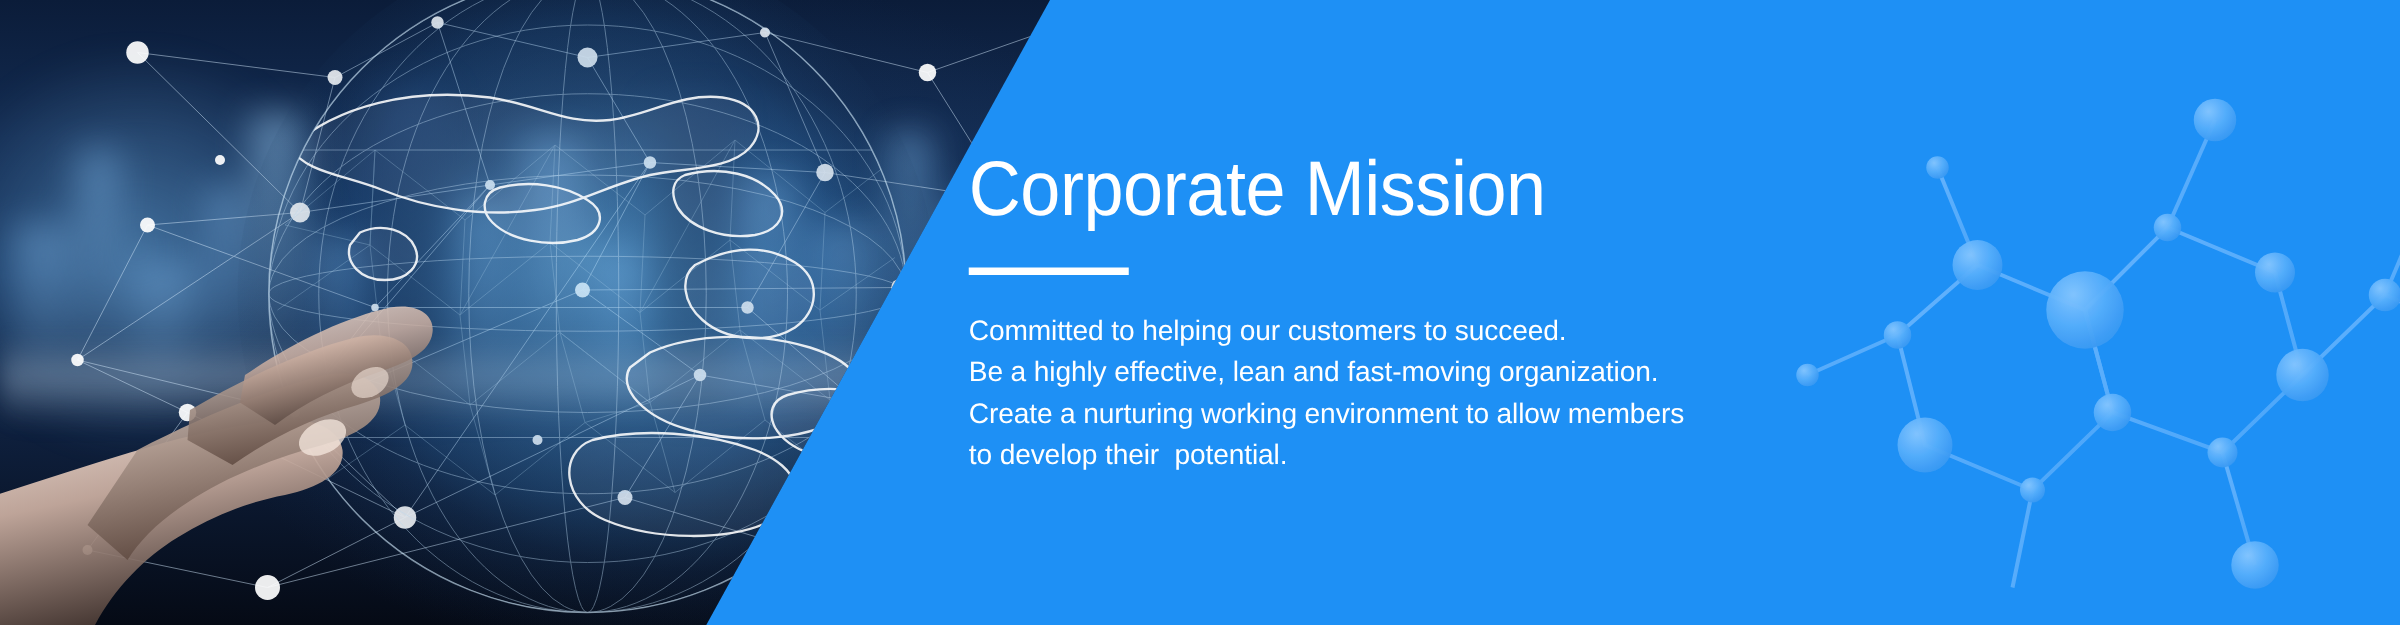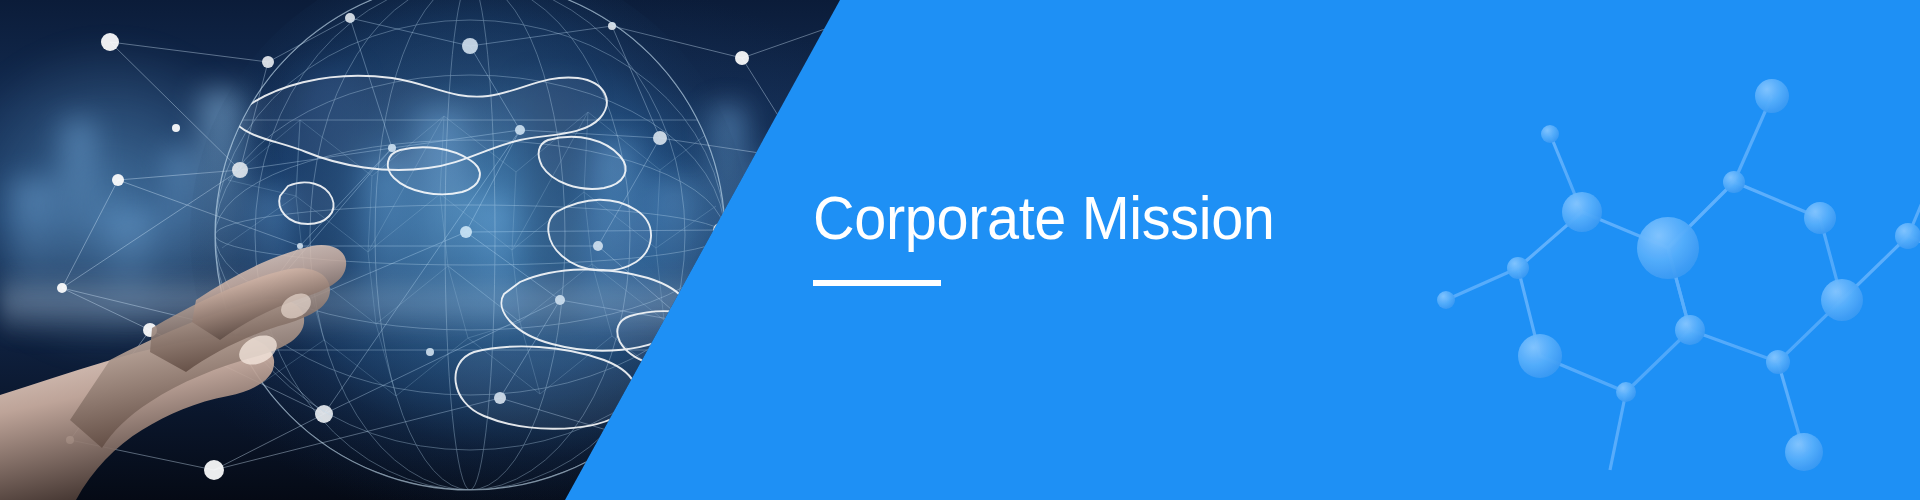--- a/index.html
+++ b/index.html
@@ -90,21 +90,20 @@
   .content {
     position: absolute;
     left: 775px;
     top: 0;
     height: 500px;
     z-index: 6;
     display: flex;
     flex-direction: column;
     justify-content: center;
     color: #ffffff;
-    margin-left: 38px;
   }
   .page-title {
     font-size: 62px;
     line-height: 1.02;
     font-weight: 400;
     letter-spacing: -0.4px;
     color: #ffffff;
     margin: 0 0 30px 0;
     transform: scaleX(0.93);
     transform-origin: left center;
@@ -332,15 +331,21 @@
         <path d="M196 300 C234 274, 276 254, 312 246 C334 242, 348 252, 346 266 C344 282, 326 290, 302 298 C272 308, 244 322, 220 340 L192 322 Z" fill="url(#skin)" opacity="0.92"></path>
         <ellipse cx="258" cy="350" rx="20" ry="13" transform="rotate(-26 258 350)" fill="#f6e8df" opacity="0.75"></ellipse>
         <ellipse cx="296" cy="306" rx="16" ry="11" transform="rotate(-30 296 306)" fill="#f3e4da" opacity="0.6"></ellipse>
       </g>
     </svg>
   </div>
 
   <div class="content">
     <h1 class="page-title">Corporate Mission</h1>
     <div class="divider"></div>
+    <div class="mission-lines">
+      <span class="line">Committed to helping our customers to succeed.</span>
+      <span class="line">Be a highly effective, lean and fast-moving organization.</span>
+      <span class="line">Create a nurturing working environment to allow members</span>
+      <span class="line">to develop their  potential.</span>
+    </div>
   </div>
 
 </div>
 
 </body></html>

